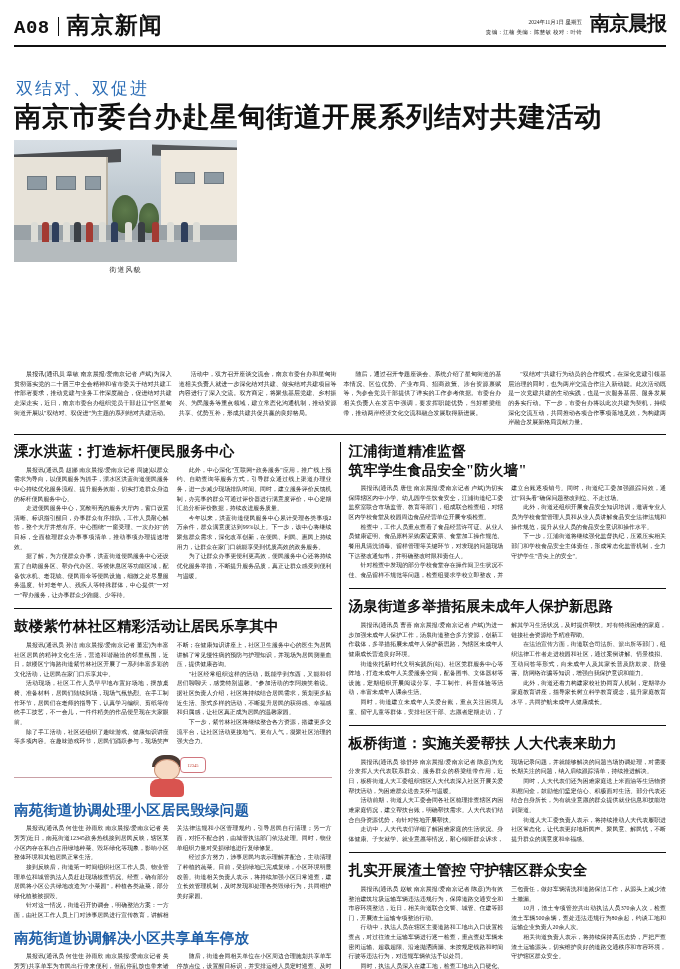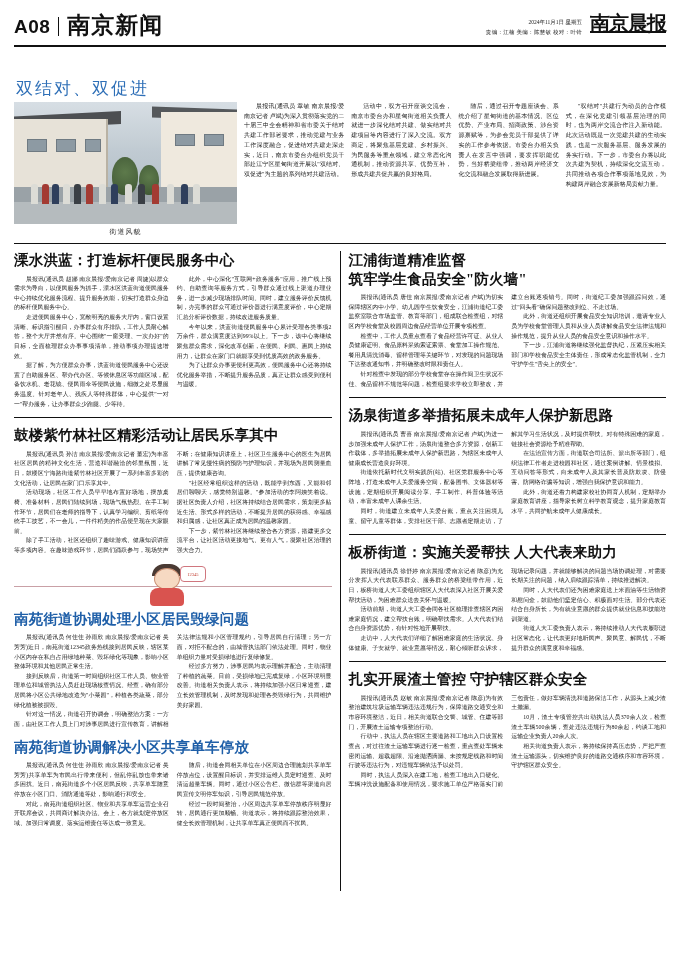--- a/index.html
+++ b/index.html
@@ -23,21 +23,21 @@
     display: flex;
     align-items: flex-start;
     justify-content: space-between;
     border-bottom: 2px solid #111;
     padding-bottom: 4px;
   }
   .mh-left {
     display: flex;
     align-items: baseline;
     gap: 8px;
-    font-family: Liberation Sans, sans-serif;
+    font-family: Liberation Mono, monospace;
   }
   .mh-page {
     font-size: 19px;
     font-weight: bold;
     letter-spacing: 0.5px;
   }
   .mh-sep {
     display: inline-block;
     width: 1px;
     height: 19px;
@@ -61,21 +61,20 @@
     color: #222;
   }
   .mh-meta .row2 { letter-spacing: 0.3px; }
   .mh-logo {
     font-size: 20px;
     font-weight: bold;
     letter-spacing: -1px;
     color: #111;
     font-family: "Liberation Serif", serif;
     white-space: nowrap;
-    text-decoration: underline;
   }
 
   
   .kicker {
     margin: 30px 0 2px 2px;
     font-size: 17px;
     color: #2e6fb7;
     letter-spacing: 2px;
     font-family: "Liberation Serif", serif;
   }
@@ -87,20 +86,21 @@
     margin: 2px 0 7px 0;
     white-space: nowrap;
   }
 
   
   .lead-wrap {
     display: flex;
     gap: 7px;
     border-bottom: 1px solid #111;
     padding-bottom: 6px;
+    flex-direction: column;
   }
   .photo-block { width: 223px; flex: 0 0 223px; }
   .photo {
     width: 223px;
     height: 122px;
     position: relative;
     overflow: hidden;
     background: linear-gradient(#cfd8df, #aab6bf);
   }
   .photo .sky {
@@ -256,20 +256,21 @@
     <div class="mh-right">
       <div class="mh-meta">
         <div>2024年11月1日  星期五</div>
         <div class="row2">责编：江楠  美编：陈慧敏  校对：叶铃</div>
       </div>
       <div class="mh-logo">南京晨报</div>
     </div>
   </div>
 
   <div class="kicker">双结对、双促进</div>
+  <h1 class="lead-title">南京市委台办赴星甸街道开展系列结对共建活动</h1>
 
   <div class="lead-wrap">
     <div class="photo-block">
       <div class="photo">
         <div class="sky"></div>
         <div class="roof-l"></div>
         <div class="bldg-l"></div>
         <div class="roof-r"></div>
         <div class="bldg-r"></div>
         <div class="win" style="left:6%;top:30%;width:9%;height:11%"></div>

